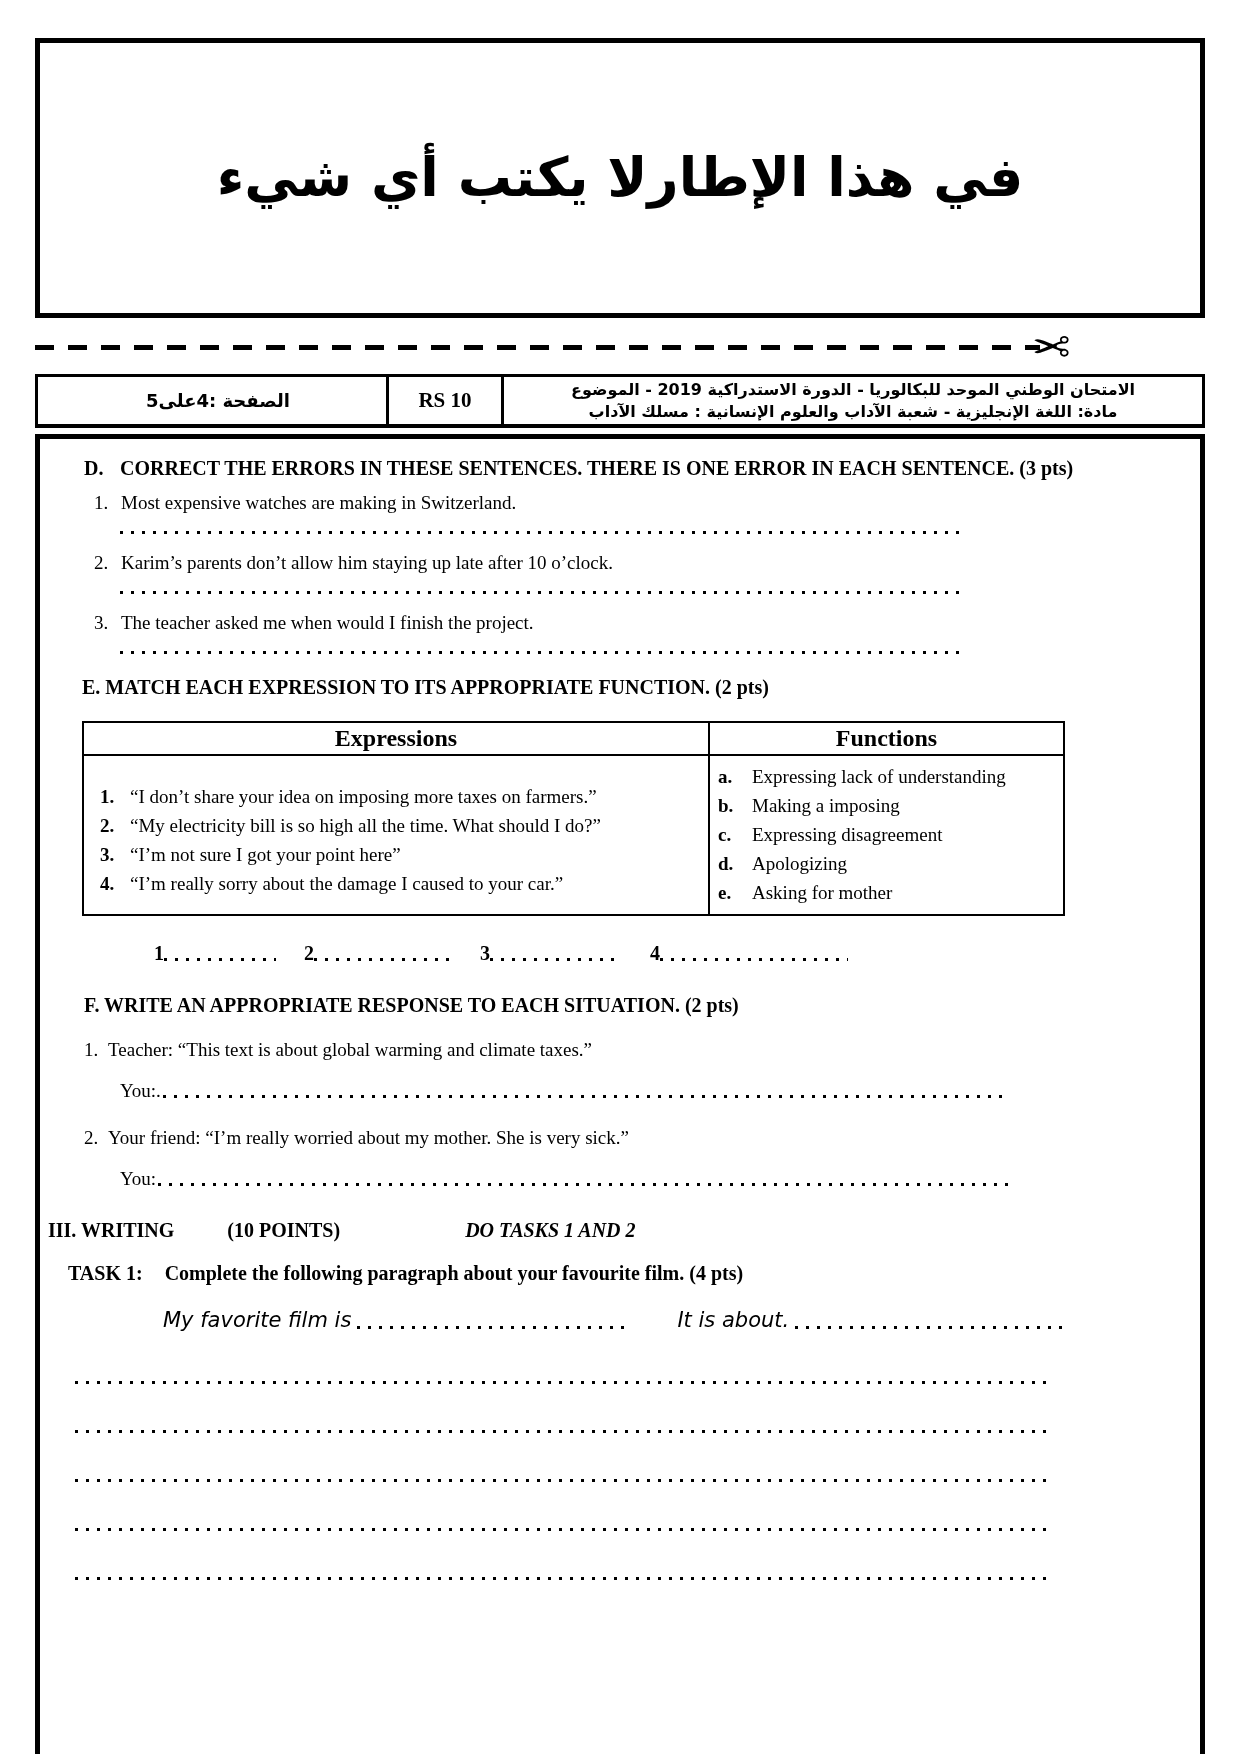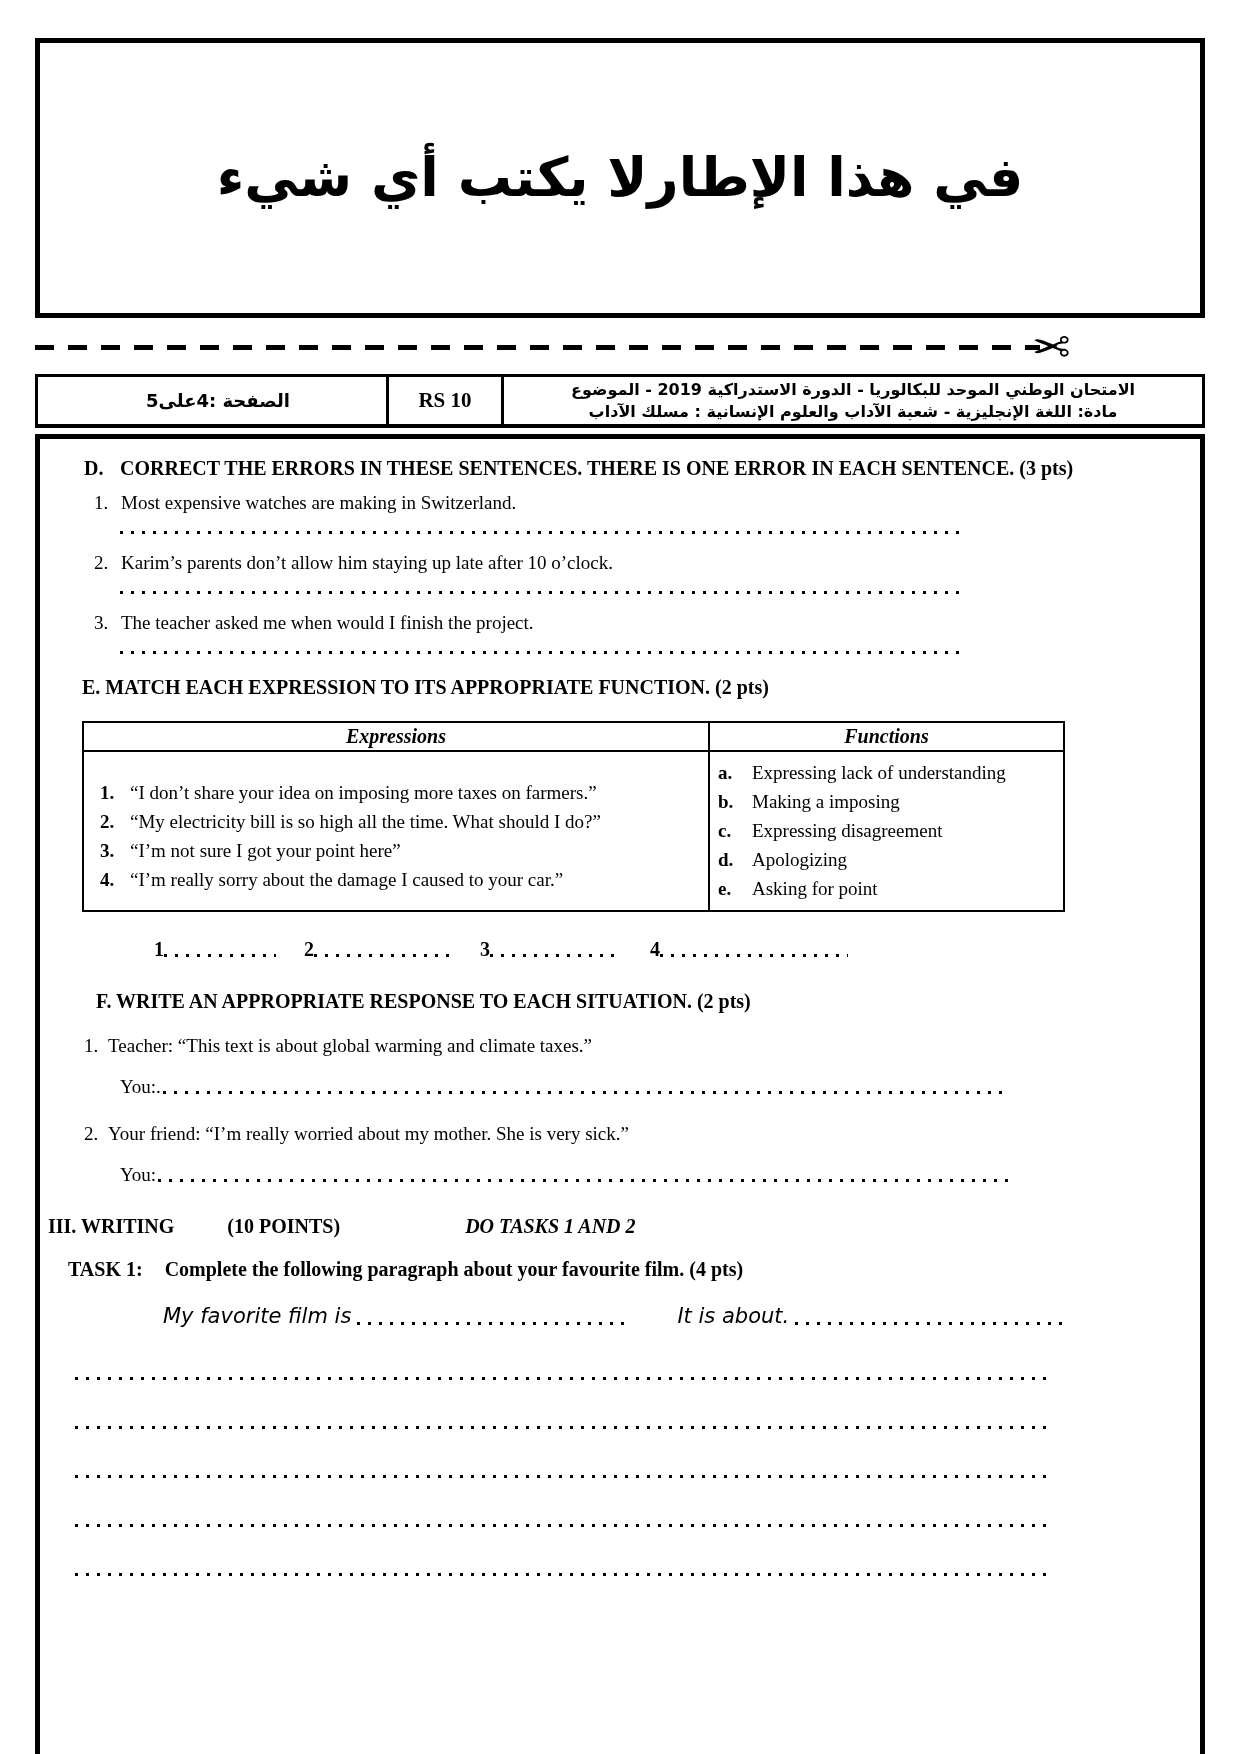--- a/index.html
+++ b/index.html
@@ -71,21 +71,21 @@
   }
   .d-dots{margin:15px 0 0 38px;width:845px;}
   .mt8{margin-top:8px;} .mt16{margin-top:16px;}
 
   
   .match-table{
     border-collapse:collapse;margin:20px 0 0 0;width:983px;table-layout:fixed;
   }
   .match-table td{border:2px solid #000;vertical-align:top;}
   .match-table .th{
-    font-weight:bold;font-size:20px;text-align:center;padding:2px 0;vertical-align:middle;font-style:italic;
+    font-weight:bold;font-size:24px;text-align:center;padding:2px 0;vertical-align:middle;
   }
   .expr-col{width:624px;}
   .expr-cell{padding:26px 8px 16px 16px;}
   .func-cell{padding:6px 4px 6px 8px;}
   .m-item{font-size:19px;line-height:29px;display:flex;}
   .m-num{display:inline-block;width:30px;flex:0 0 30px;font-weight:bold;}
   .f-letter{display:inline-block;width:34px;flex:0 0 34px;font-weight:bold;}
 
   .match-answers{margin:24px 0 0 72px;display:flex;align-items:flex-end;font-size:20px;line-height:26px;}
   .match-answers .grp{display:flex;align-items:flex-end;margin-right:28px;font-weight:bold;}
@@ -210,21 +210,21 @@
           <div class="m-item">
                 <span class="f-letter">c.</span>
                 <span>Expressing disagreement</span>
               </div>
           <div class="m-item">
                 <span class="f-letter">d.</span>
                 <span>Apologizing</span>
               </div>
           <div class="m-item">
                 <span class="f-letter">e.</span>
-                <span>Asking for point</span>
+                <span>Asking for mother</span>
               </div>
         </td>
       </tr>
     </tbody>
       </table>
 
     <div class="match-answers">
       <span class="grp">
           <span>1</span>
           <span class="dots aw1"></span>
@@ -236,21 +236,21 @@
       <span class="grp">
           <span>3</span>
           <span class="dots aw3"></span>
         </span>
       <span class="grp">
           <span>4</span>
           <span class="dots aw4"></span>
         </span>
     </div>
 
-    <div class="sec-heading" style="margin-top:26px;margin-left:14px;">
+    <div class="sec-heading" style="margin-top:26px;margin-left:2px;">
       <span>F.</span>
       <span>WRITE AN APPROPRIATE RESPONSE TO EACH SITUATION.  (2 pts)</span>
     </div>
 
     <div class="f-item" style="margin-top:18px;">
       <span class="f-num">1.</span>
       <span>Teacher: “This text is about global warming and climate taxes.”</span>
     </div>
     <div class="you-row">
       <span class="you-label">You:.</span>

